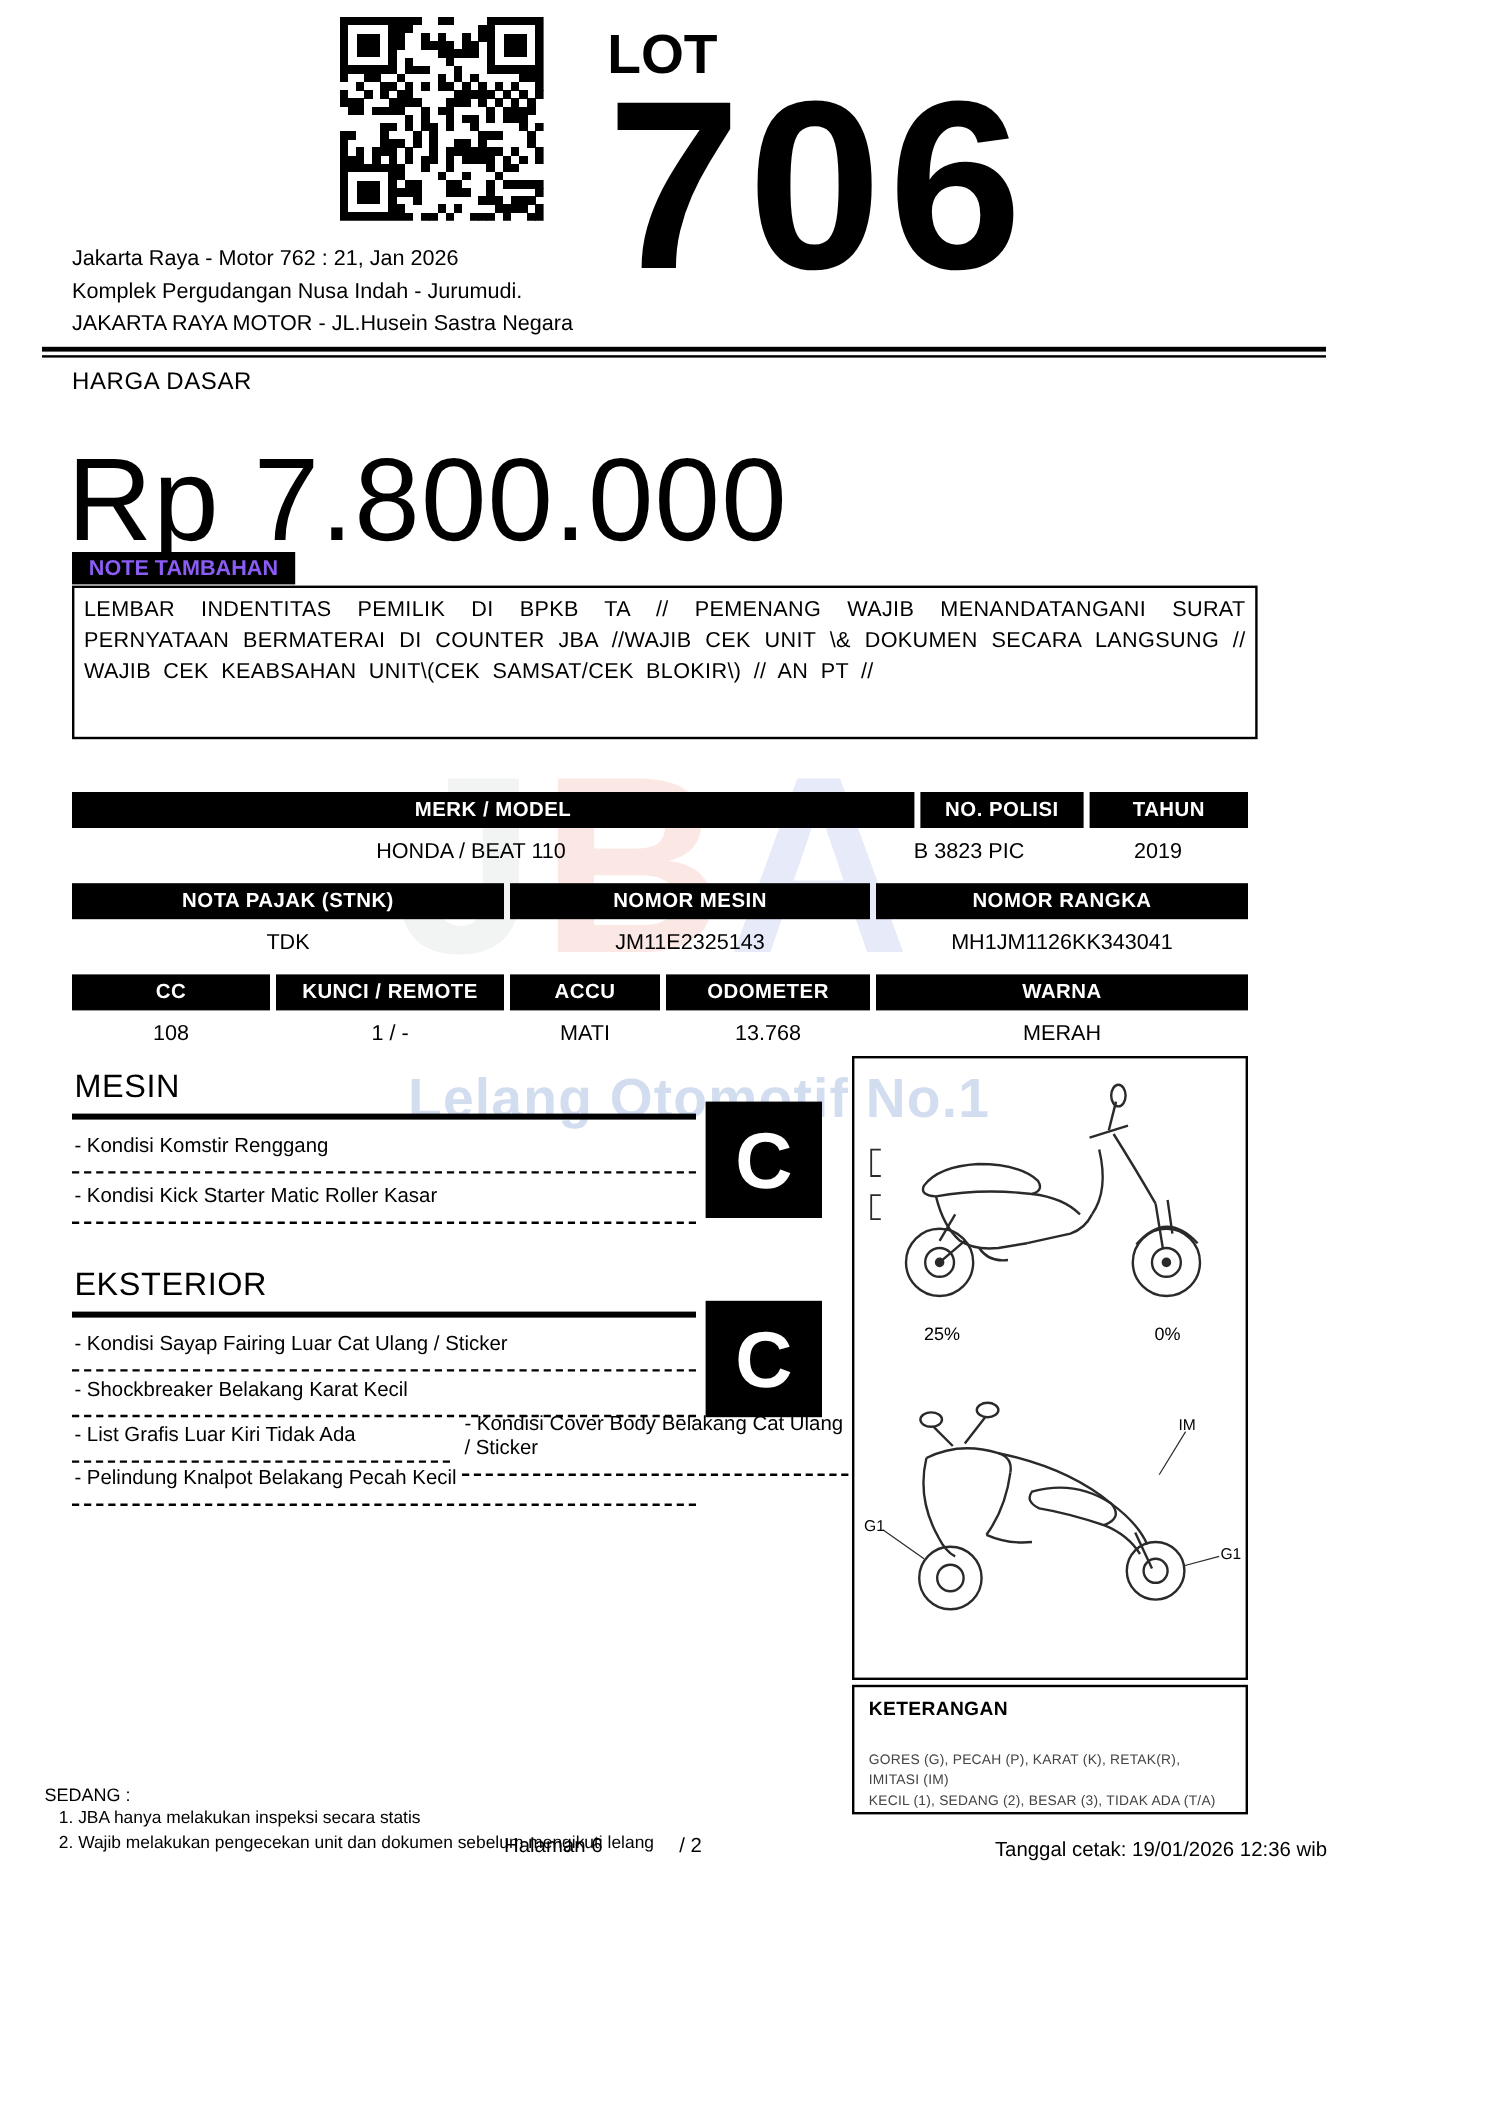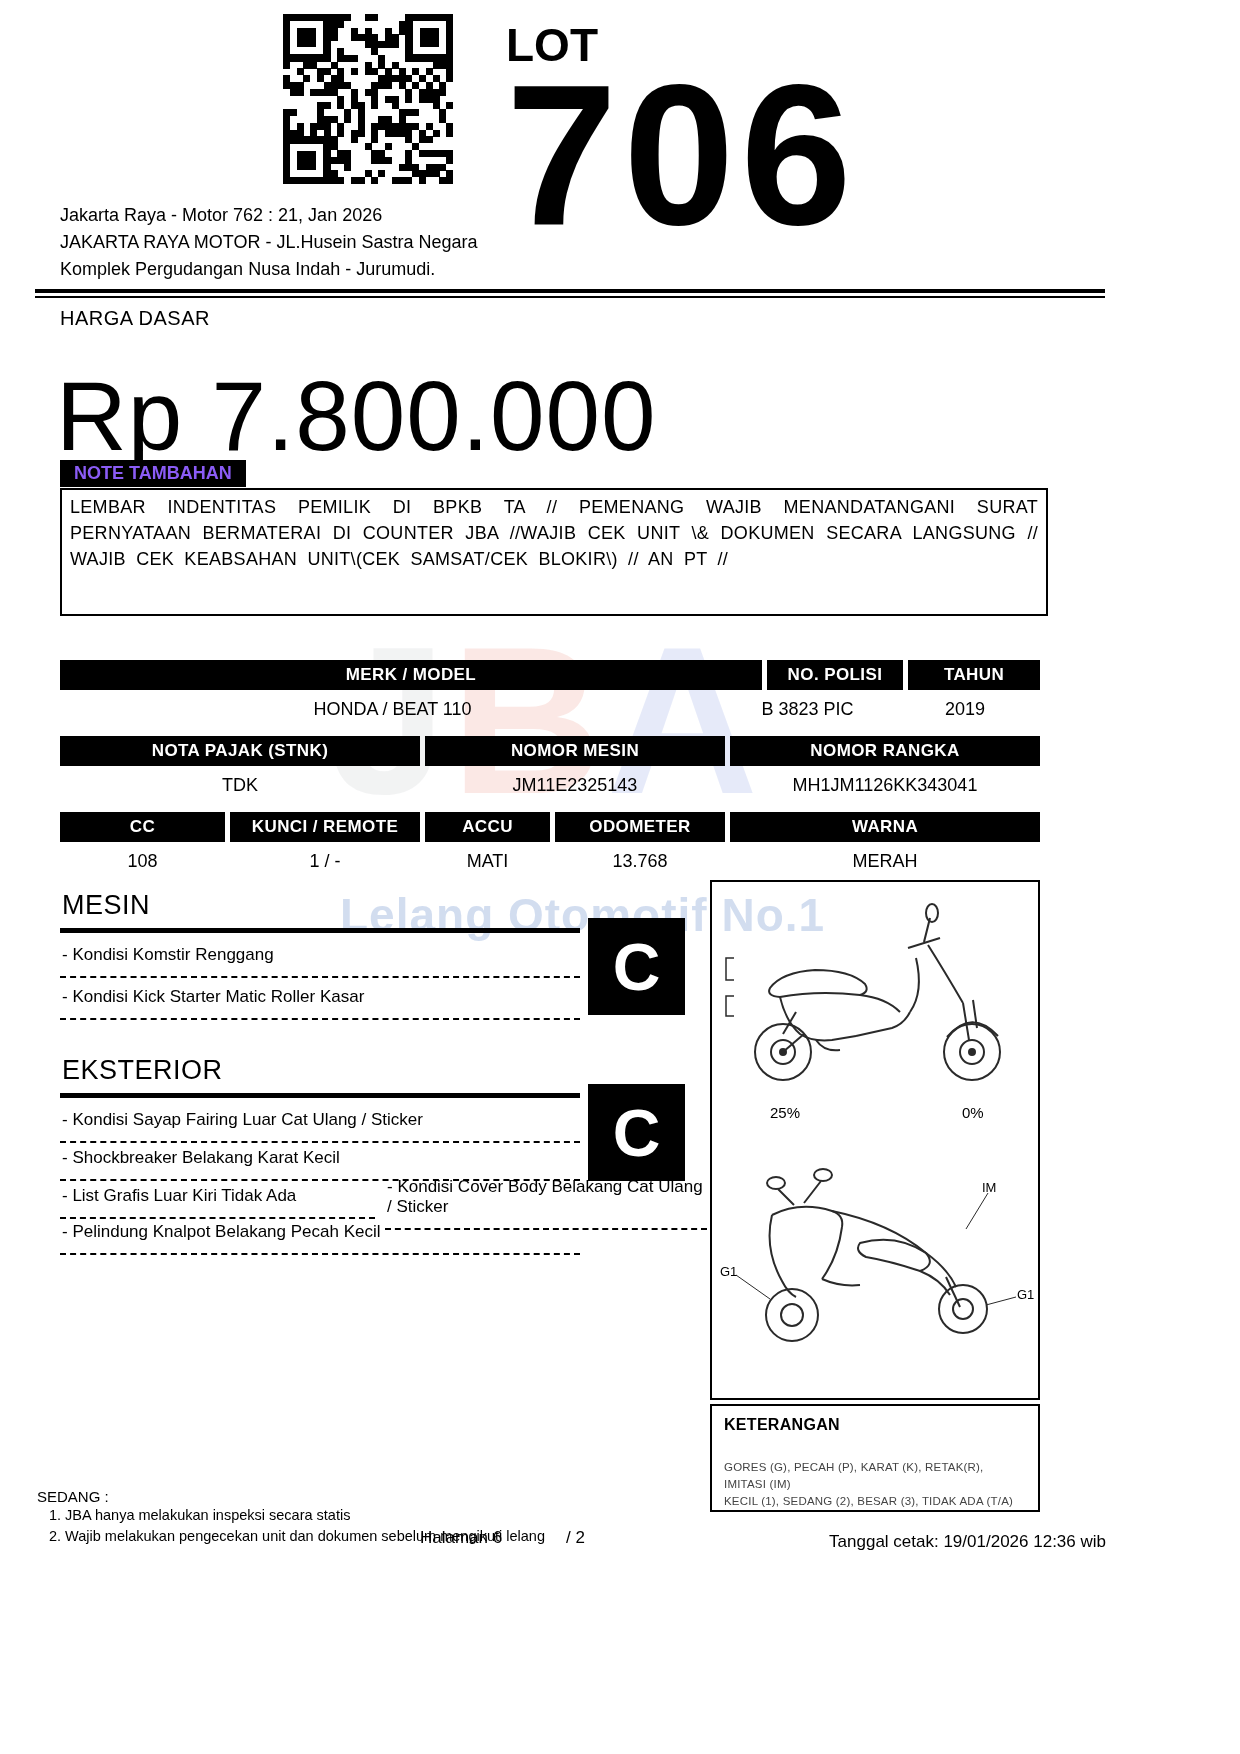--- a/index.html
+++ b/index.html
@@ -300,22 +300,22 @@
           <rect x="161.28" y="161.28" width="7" height="7"></rect>
         </g>
     </svg>
   </div>
 
   <div class="abs z1 lot-label" style="left:506px; top:18px;">LOT</div>
   <div class="abs z1 lot-number" style="left:506px; top:55px;">706</div>
 
   <div class="abs z1 addr" style="left:60px; top:202px;">
     <div>Jakarta Raya - Motor 762 : 21, Jan 2026</div>
+    <div>Komplek Pergudangan Nusa Indah - Jurumudi.</div>
     <div>JAKARTA RAYA MOTOR - JL.Husein Sastra Negara</div>
-    <div>Komplek Pergudangan Nusa Indah - Jurumudi.</div>
   </div>
 
   <div class="abs z1 divider" style="left:35px; top:289px; width:1070px;"></div>
 
   <div class="abs z1 harga-label" style="left:60px; top:307px;">HARGA DASAR</div>
   <div class="abs z1 price" style="left:56px; top:340px;">Rp 7.800.000</div>
 
   <div class="abs z1 note-label" style="left:60px; top:460px;">NOTE TAMBAHAN</div>
   <div class="abs z1 note-box" style="left:60px; top:488px; width:988px; height:128px;">LEMBAR INDENTITAS PEMILIK DI BPKB TA // PEMENANG WAJIB MENANDATANGANI SURAT PERNYATAAN BERMATERAI DI COUNTER JBA //WAJIB CEK UNIT \&amp; DOKUMEN SECARA LANGSUNG // WAJIB CEK KEABSAHAN UNIT\(CEK SAMSAT/CEK BLOKIR\) // AN PT //</div>
 

